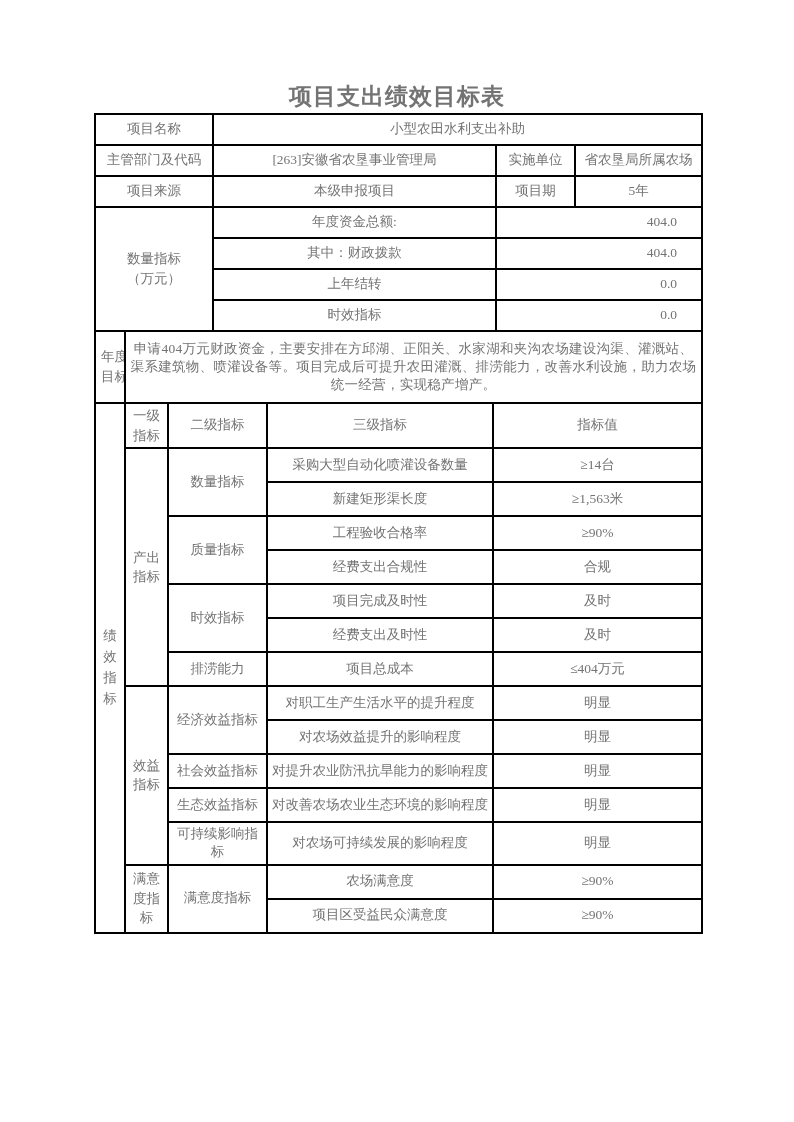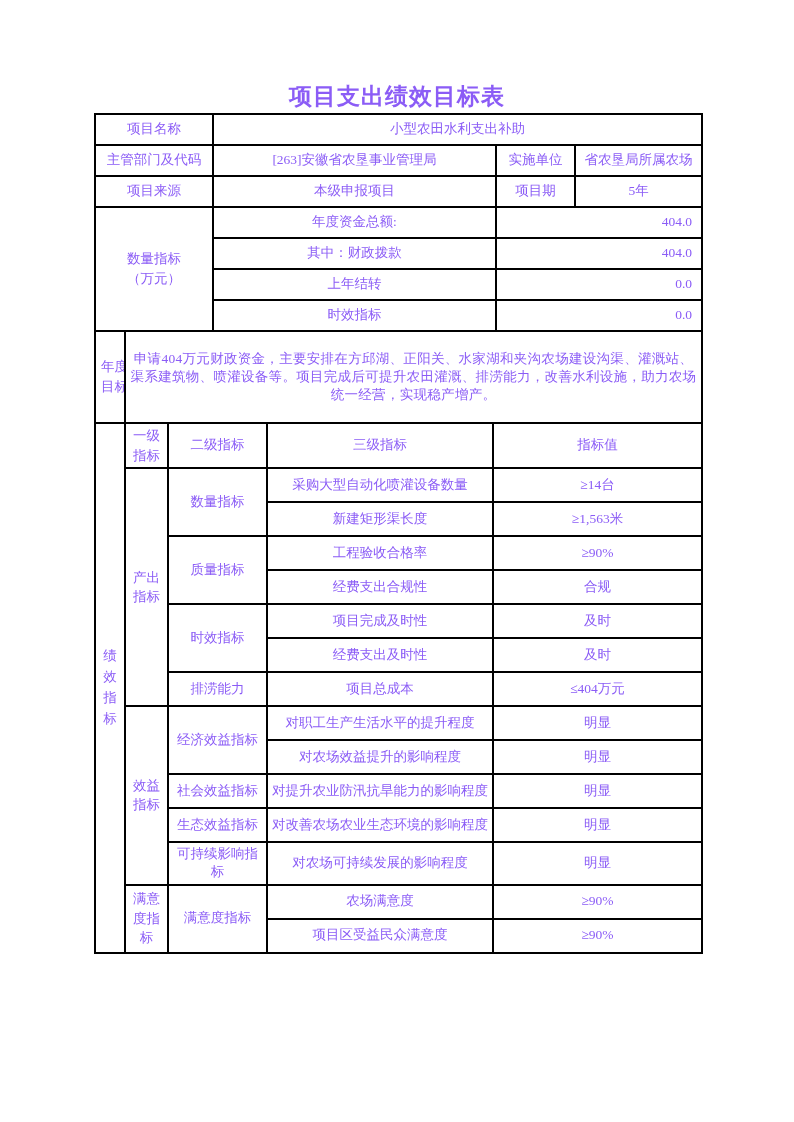--- a/index.html
+++ b/index.html
@@ -3,21 +3,21 @@
 <meta charset="utf-8">
 <style>
   * { margin: 0; padding: 0; box-sizing: border-box; }
   html, body { background: #e8e8e8; }
   .page {
     width: 794px; height: 1122px;
     background: #ffffff;
     margin: 0 auto;
     position: relative;
     font-family: "Liberation Serif", "DejaVu Serif", serif;
-    color: #8b5cf6;
+    color: #737373;
     overflow: hidden;
   }
   .doc-title {
     padding-top: 84px;
     text-align: center;
     font-size: 23px;
     font-weight: bold;
     line-height: 26px;
     letter-spacing: 1px;
   }
@@ -38,24 +38,24 @@
   .doc-table.merge { margin-top: -2px; }
   .doc-table td {
     border: 2px solid #000;
     vertical-align: middle;
     text-align: center;
     padding: 2px 4px;
     line-height: 1.35;
     overflow: hidden;
   }
   .info-table tr { height: 31px; }
-  .goal-table tr { height: 92px; }
+  .goal-table tr { height: 72px; }
   .ind-table tr.hdr { height: 42px; }
   .ind-table tr.leaf { height: 34px; }
-  td.right  { text-align: right; padding-right: 9px; }
+  td.right  { text-align: right; padding-right: 24px; }
 
   .fund-label-0 { text-align: left; padding-left: 7px; border-radius: 10px; }
   .fund-label-1 { text-align: left; padding-left: 15px; }
   .fund-label-2 { text-align: left; padding-left: 34px; }
 
   .goal-text {
     text-align: left;
     padding: 4px 8px;
     line-height: 1.75;
     letter-spacing: 0.3px;

